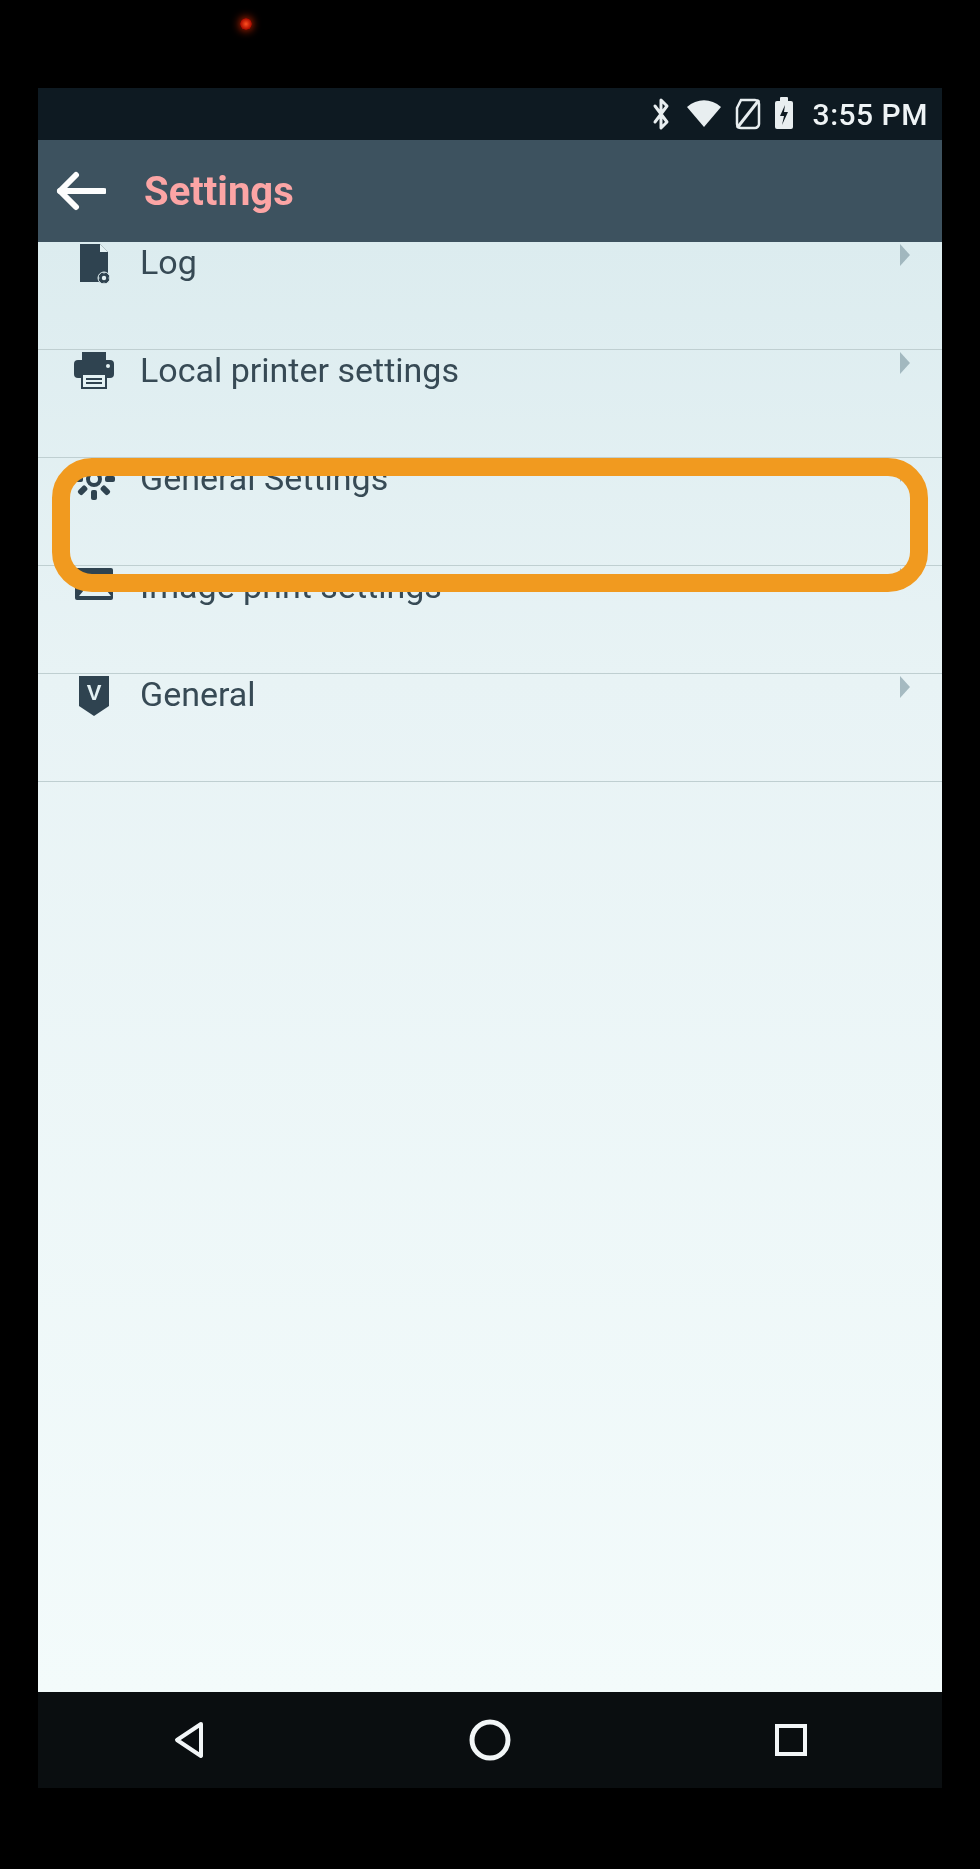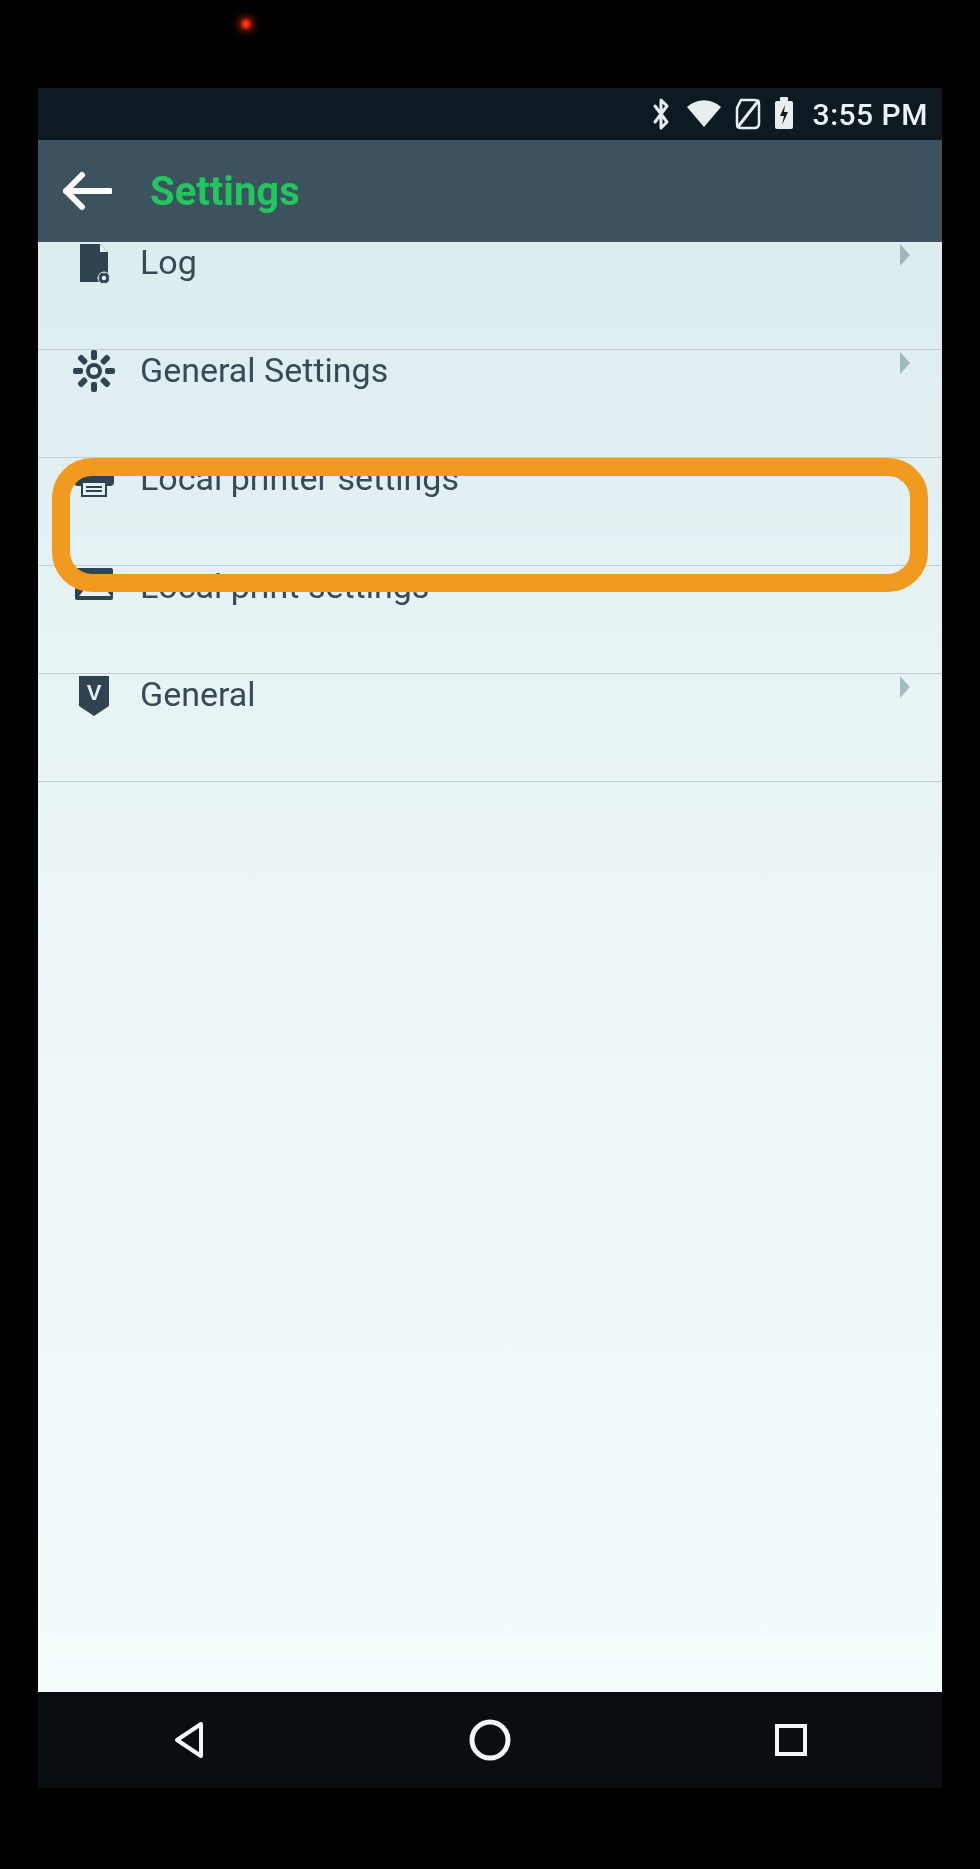--- a/index.html
+++ b/index.html
@@ -44,22 +44,22 @@
   .statusbar .icon { display: inline-flex; align-items: center; }
   .statusbar svg { display: block; }
   .time { margin-left: 6px; letter-spacing: 0.5px; }
   
   .appbar {
     height: 102px;
     background: #3d525f;
     display: flex;
     align-items: center;
     gap: 38px;
-    padding: 0 22px;
-    color: #22c55e;
+    padding: 0 16px;
+    color: #fca5a5;
   }
   .appbar .back { display:inline-flex; align-items:center; cursor:pointer; }
   .appbar .title { font-size: 40px; font-weight: 700; }
   
   .content {
     flex: 1;
     background: #e4f2f4;
     background: linear-gradient(180deg, #dcecef 0%, #e8f3f5 30%, #f3fbfb 100%);
     position: relative;
   }
@@ -159,20 +159,39 @@
           <circle cx="28" cy="36" r="2.2" fill="#e4f2f4"></circle>
           <g stroke="#e4f2f4" stroke-width="1">
             <line x1="28" y1="30" x2="28" y2="31.5"></line>
               <line x1="28" y1="40.5" x2="28" y2="42"></line>
             <line x1="22" y1="36" x2="23.5" y2="36"></line>
               <line x1="32.5" y1="36" x2="34" y2="36"></line>
           </g>
         </svg>
       </span>
       <span class="label">Log</span>
+      <span class="chevron">
+        <svg width="18" height="26" viewBox="0 0 18 26">
+            <path d="M4 2 L14 13 L4 24 Z" fill="#7a959f"></path>
+          </svg>
+      </span>
+    </div>
+
+    <div class="list-item">
+      <span class="item-icon">
+        <svg width="44" height="40" viewBox="0 0 44 40">
+          <rect x="10" y="2" width="24" height="10" fill="#2f4350"></rect>
+          <rect x="2" y="10" width="40" height="18" rx="4" fill="#2f4350"></rect>
+          <circle cx="36" cy="16" r="2" fill="#e4f2f4"></circle>
+          <rect x="10" y="24" width="24" height="14" fill="#e4f2f4" stroke="#2f4350" stroke-width="2"></rect>
+          <line x1="14" y1="29" x2="30" y2="29" stroke="#2f4350" stroke-width="2"></line>
+          <line x1="14" y1="33" x2="30" y2="33" stroke="#2f4350" stroke-width="2"></line>
+        </svg>
+      </span>
+      <span class="label">Local printer settings</span>
       <span class="chevron">
         <svg width="18" height="26" viewBox="0 0 18 26">
             <path d="M4 2 L14 13 L4 24 Z" fill="#7a959f"></path>
           </svg>
       </span>
     </div>
 
     <div class="list-item">
       <span class="item-icon">
         <svg width="42" height="42" viewBox="0 0 42 42">
@@ -193,46 +212,27 @@
       <span class="label">General Settings</span>
       <span class="chevron">
         <svg width="18" height="26" viewBox="0 0 18 26">
             <path d="M4 2 L14 13 L4 24 Z" fill="#7a959f"></path>
           </svg>
       </span>
     </div>
 
     <div class="list-item">
       <span class="item-icon">
-        <svg width="44" height="40" viewBox="0 0 44 40">
-          <rect x="10" y="2" width="24" height="10" fill="#2f4350"></rect>
-          <rect x="2" y="10" width="40" height="18" rx="4" fill="#2f4350"></rect>
-          <circle cx="36" cy="16" r="2" fill="#e4f2f4"></circle>
-          <rect x="10" y="24" width="24" height="14" fill="#e4f2f4" stroke="#2f4350" stroke-width="2"></rect>
-          <line x1="14" y1="29" x2="30" y2="29" stroke="#2f4350" stroke-width="2"></line>
-          <line x1="14" y1="33" x2="30" y2="33" stroke="#2f4350" stroke-width="2"></line>
-        </svg>
-      </span>
-      <span class="label">Local printer settings</span>
-      <span class="chevron">
-        <svg width="18" height="26" viewBox="0 0 18 26">
-            <path d="M4 2 L14 13 L4 24 Z" fill="#7a959f"></path>
-          </svg>
-      </span>
-    </div>
-
-    <div class="list-item">
-      <span class="item-icon">
         <svg width="42" height="36" viewBox="0 0 42 36">
           <rect x="2" y="2" width="38" height="32" rx="2" fill="#2f4350"></rect>
           <circle cx="13" cy="12" r="4" fill="#e4f2f4"></circle>
           <path d="M6 30 L16 18 L24 26 L30 20 L38 30 Z" fill="#e4f2f4"></path>
         </svg>
       </span>
-      <span class="label">Local print settings</span>
+      <span class="label">Image print settings</span>
       <span class="chevron">
         <svg width="18" height="26" viewBox="0 0 18 26">
             <path d="M4 2 L14 13 L4 24 Z" fill="#7a959f"></path>
           </svg>
       </span>
     </div>
 
     <div class="list-item">
       <span class="item-icon">
         <svg width="38" height="44" viewBox="0 0 38 44">

